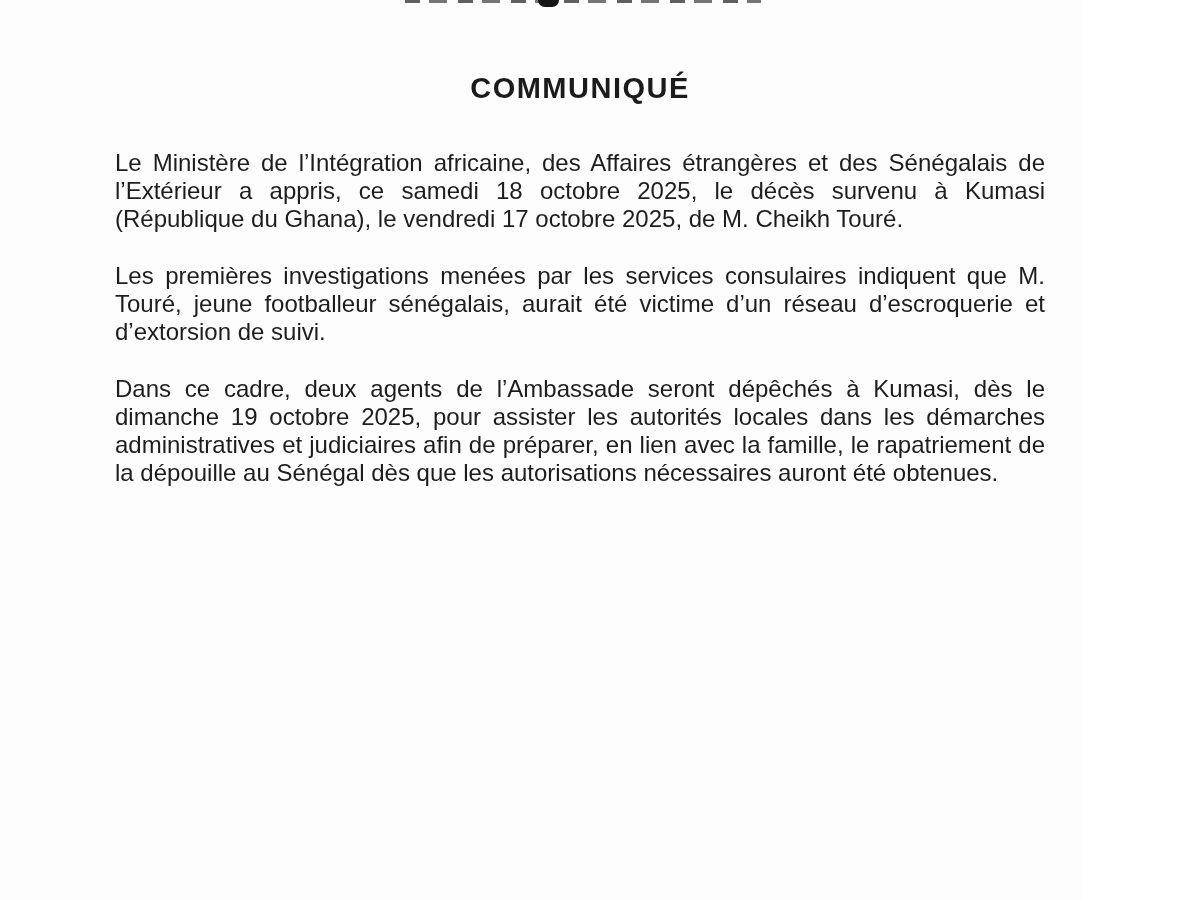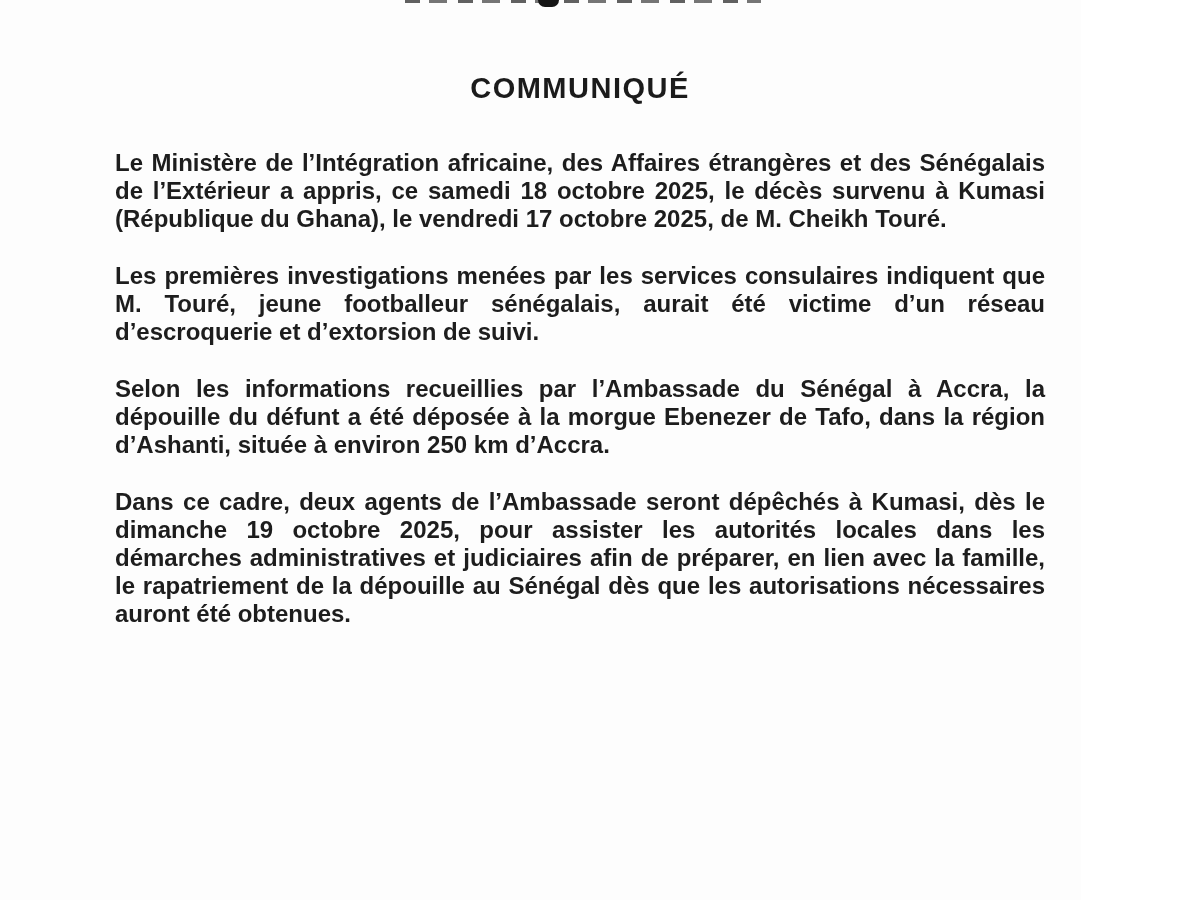--- a/index.html
+++ b/index.html
@@ -62,36 +62,35 @@
   .content {
     position: absolute;
     top: 149px;
     left: 115px;
     width: 930px;
   }
   .content p {
     margin: 0 0 29px 0;
     font-size: 24px;
     line-height: 28px;
-    font-weight: bold;
+    font-weight: normal;
     text-align: justify;
     color: #1d1d1d;
   }
 </style>
 </head>
 <body>
 
 <div class="page">
 
   <div class="top-fragment">
     <span class="blob"></span>
   </div>
 
   <h1 class="title">COMMUNIQUÉ</h1>
 
   <div class="content">
     <p>Le Ministère de l’Intégration africaine, des Affaires étrangères et des Sénégalais de l’Extérieur a appris, ce samedi 18 octobre 2025, le décès survenu à Kumasi (République du Ghana), le vendredi 17 octobre 2025, de M. Cheikh Touré.</p>
     <p>Les premières investigations menées par les services consulaires indiquent que M. Touré, jeune footballeur sénégalais, aurait été victime d’un réseau d’escroquerie et d’extorsion de suivi.</p>
-    <p>Selon les informations recueillies par l’Ambassade du Sénégal à Accra, la dépouille du défunt a été déposée à la morgue Ebenezer de Tafo, dans la région d’Ashanti, située à environ 250 km d’Accra.</p>
     <p>Dans ce cadre, deux agents de l’Ambassade seront dépêchés à Kumasi, dès le dimanche 19 octobre 2025, pour assister les autorités locales dans les démarches administratives et judiciaires afin de préparer, en lien avec la famille, le rapatriement de la dépouille au Sénégal dès que les autorisations nécessaires auront été obtenues.</p>
   </div>
 
 </div>
 
 </body></html>

